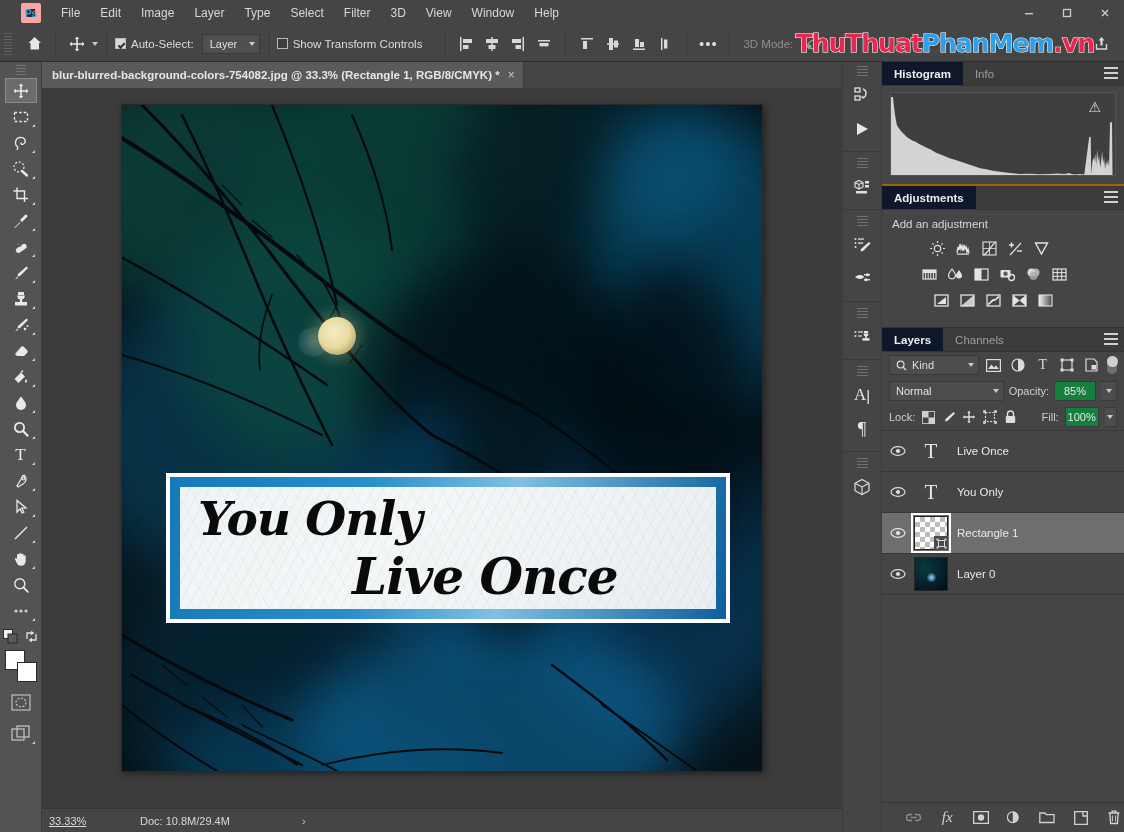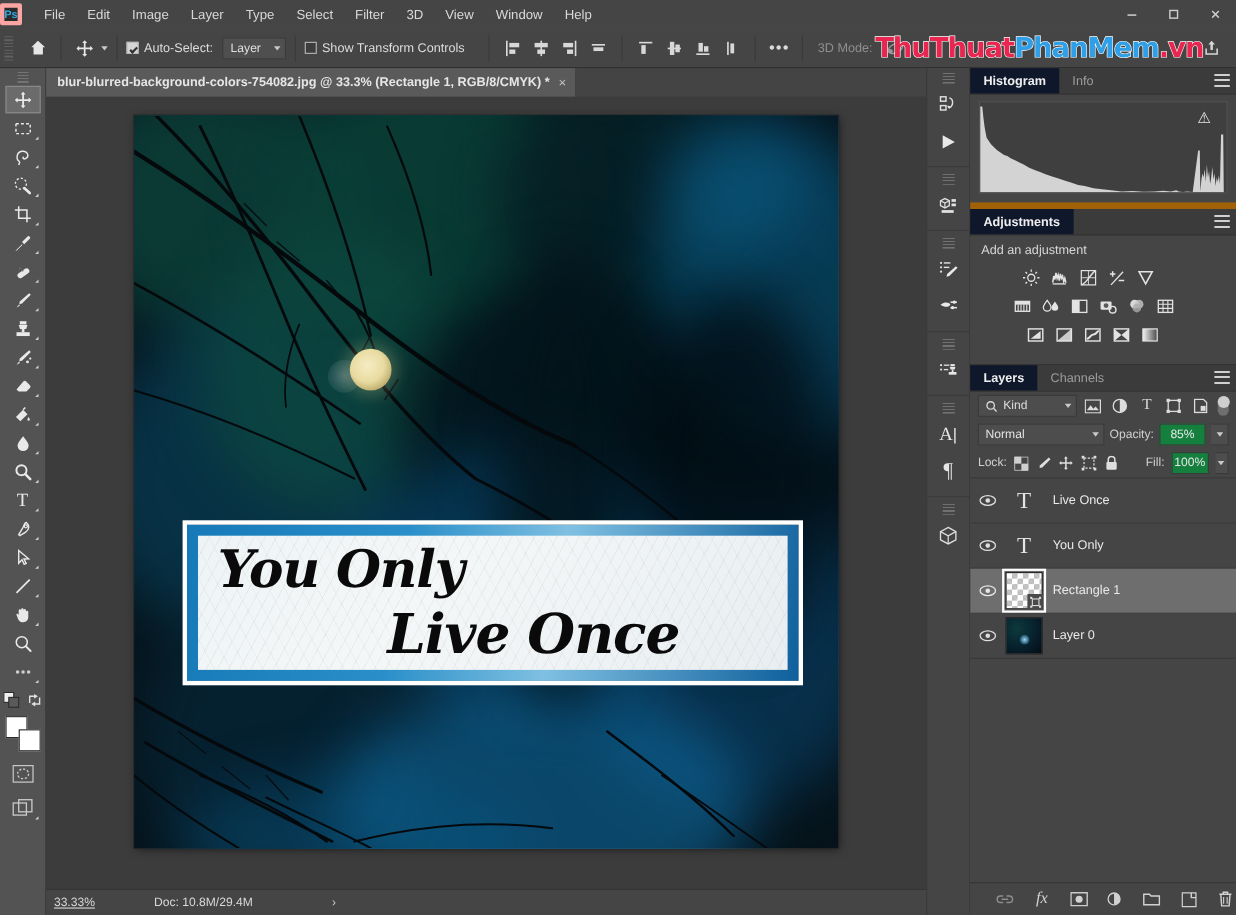--- a/index.html
+++ b/index.html
@@ -13,22 +13,22 @@
     position: relative;
     -webkit-font-smoothing: antialiased;
   }
   
   #menubar {
     height: 26px; background: #454545;
     display: flex; align-items: center;
     position: relative;
   }
   #ps-logo {
-    width: 20px; height: 20px; margin-left: 0; margin-right: 10px;
-    border: 4px solid #fca5a5; border-radius: 2px;
+    width: 20px; height: 20px; margin-left: 21px; margin-right: 10px;
+    border: 6px solid #fca5a5; border-radius: 2px;
     background: #2b2b2b; color: #31a8e0;
     font-size: 10px; font-weight: bold;
     display: flex; align-items: center; justify-content: center;
   }
   .menu-item {
     padding: 4px 10px; color: #d8d8d8; font-size: 12px;
     cursor: default;
   }
   #winbtns { position: absolute; right: 0; top: 0; height: 26px; display: flex; }
   .winbtn { width: 38px; height: 26px; display:flex; align-items:center; justify-content:center;
@@ -754,21 +754,21 @@
     <div id="histo-body">
       <div id="histo-box">
         <svg viewBox="0 0 226 84" preserveAspectRatio="none">
           <path fill="#d3d3d3" d="M0,84 L0,4 L2,4 L3,14 L4,22 L5,28 L6,33 L8,36 L10,39 L13,42 L16,45 L19,47 L22,49 L25,50 L28,52 L32,54 L36,56 L40,58 L45,61 L50,63 L55,65 L60,67 L66,69 L72,71 L78,73 L84,75 L90,77 L96,78 L104,80 L112,81 L120,82 L130,83 L140,82.6 L150,83.2 L160,83 L168,82.4 L175,83 L180,82 L182,83 L186,83.5 L190,83 L195,83.5 L200,45 L201.5,45 L202,83 L203,72 L204,66 L205,70 L206,62 L207,74 L208,58 L209,70 L210,64 L211,76 L212,70 L213,60 L214,72 L215,66 L216,78 L217,70 L218,74 L219,68 L220,76 L221,30 L223,30 L223.5,84 Z"></path>
         </svg>
         <div id="histo-warn" style="font-size:14px;">⚠</div>
       </div>
     </div>
   </div>
 
-  <div class="panel" style="border-top:6px solid #a16207;">
+  <div class="panel" style="border-top:2px solid #a16207;">
     <div class="panel-tabs">
       <div class="ptab active">Adjustments</div>
       <div class="pmenu"></div>
     </div>
     <div id="adj-body">
       <div id="adj-title">Add an adjustment</div>
 
       <div class="adjrow r1">
         <div class="adj-ico">
           <svg width="17" height="17" viewBox="0 0 17 17">

